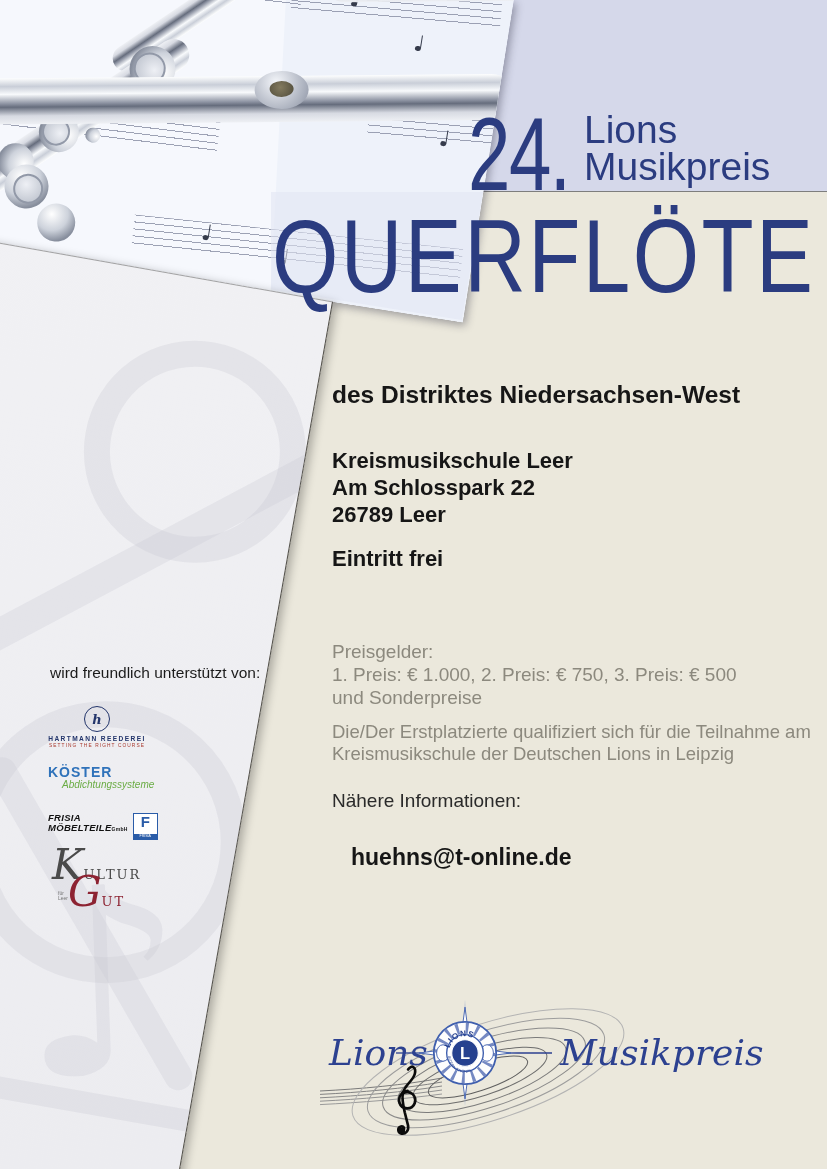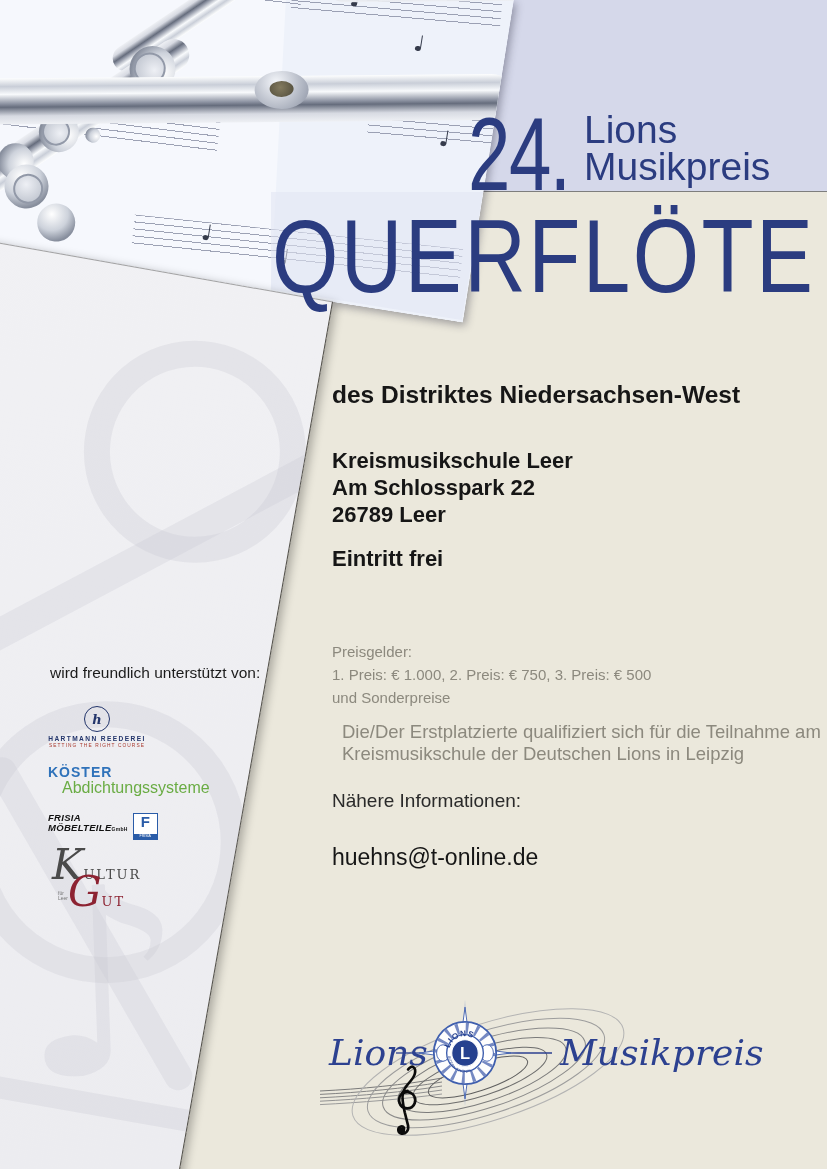--- a/index.html
+++ b/index.html
@@ -44,39 +44,39 @@
          transform:scaleX(.74);transform-origin:0 0;letter-spacing:-2px;z-index:6;}
   .t-lions{left:584px;top:111px;font-size:39px;line-height:37px;font-weight:300;color:#2b3c80;z-index:6;}
   .t-querfloete{left:272px;top:204px;font-size:104px;line-height:1;font-weight:300;color:#2b3c80;
          letter-spacing:3px;transform:scaleX(.82);transform-origin:0 0;z-index:6;white-space:nowrap;}
 
   
   .col{z-index:7;color:#161616;}
   .t-district{left:332px;top:381px;font-size:24.5px;font-weight:bold;}
   .t-venue{left:332px;top:447px;font-size:22px;font-weight:bold;line-height:27px;}
   .t-event{left:332px;top:545px;font-size:22px;font-weight:bold;line-height:28px;}
-  .t-prizes{left:332px;top:640px;font-size:15px;line-height:23px;color:#8c897e;}
-  .t-qual{left:332px;top:721px;font-size:18.5px;line-height:21.5px;color:#8c897e;margin-left:10px;}
+  .t-prizes{left:332px;top:640px;font-size:19px;line-height:23px;color:#8c897e;}
+  .t-qual{left:332px;top:721px;font-size:18.5px;line-height:21.5px;color:#8c897e;}
   .t-info{left:332px;top:790px;font-size:19px;color:#2a2a2a;}
-  .t-email{left:332px;top:844px;font-size:23px;font-weight:normal;}
+  .t-email{left:351px;top:844px;font-size:23px;font-weight:bold;}
   .t-web{left:332px;top:877px;font-size:19px;}
   .t-web b{font-size:23px;}
 
   
   .sup-text{left:50px;top:662px;font-size:15.5px;line-height:21px;color:#1b1b1b;z-index:7;}
   .logo{z-index:7;}
   .hart{left:42px;top:706px;width:110px;text-align:center;}
   .hart .ring{width:24px;height:24px;border:1.3px solid #23356b;border-radius:50%;margin:0 auto;
               display:flex;align-items:center;justify-content:center;
               font-family:"DejaVu Serif",serif;font-style:italic;font-weight:bold;font-size:13px;color:#23356b;}
   .hart .nm{margin-top:3px;font-size:6.6px;letter-spacing:1.4px;color:#23356b;font-weight:bold;}
   .hart .tg{margin-top:1px;font-size:4.8px;letter-spacing:1.1px;color:#a8372c;}
   .koe{left:48px;top:764px;}
   .koe .nm{font-size:14px;font-weight:bold;color:#2f72ba;letter-spacing:1px;}
-  .koe .tg{font-size:16px;color:#6aac44;margin:-1px 4px 0 14px;}
+  .koe .tg{font-size:10px;font-style:italic;color:#6aac44;margin:-1px 4px 0 14px;}
   .fri{left:48px;top:813px;display:flex;align-items:flex-start;}
   .fri .txt{font-weight:bold;font-style:italic;color:#111;line-height:9.5px;font-size:9.5px;letter-spacing:.3px;}
   .fri .txt .sfx{font-size:5px;font-style:normal;}
   .fri .badge{margin-left:5px;width:23px;height:25px;border:1px solid #2a5ca8;background:#fff;
               display:flex;flex-direction:column;align-items:center;justify-content:space-between;}
   .fri .badge .f{font-size:15px;font-weight:bold;color:#2a5ca8;line-height:16px;}
   .fri .badge .bar{width:100%;background:#2a5ca8;color:#fff;font-size:3.6px;text-align:center;line-height:5px;}
   .kul{left:52px;top:850px;font-family:"DejaVu Serif",serif;}
   .kul .scr{font-style:italic;font-size:42px;line-height:30px;}
   .kul .caps{font-size:13px;letter-spacing:2px;}

